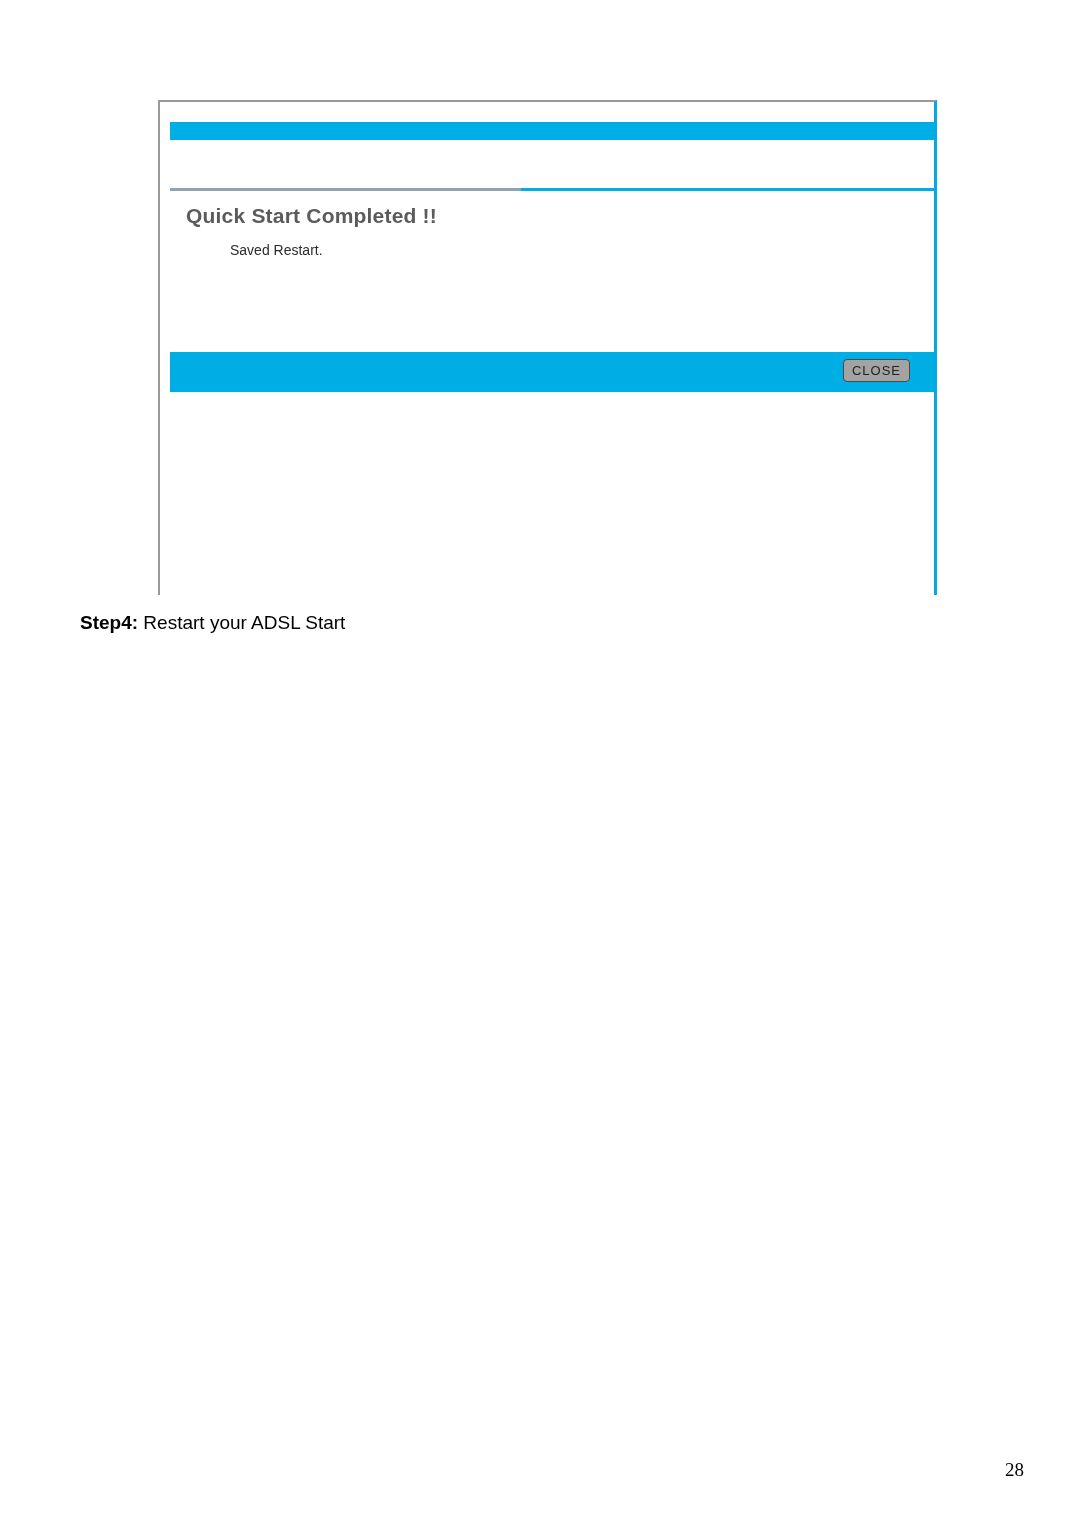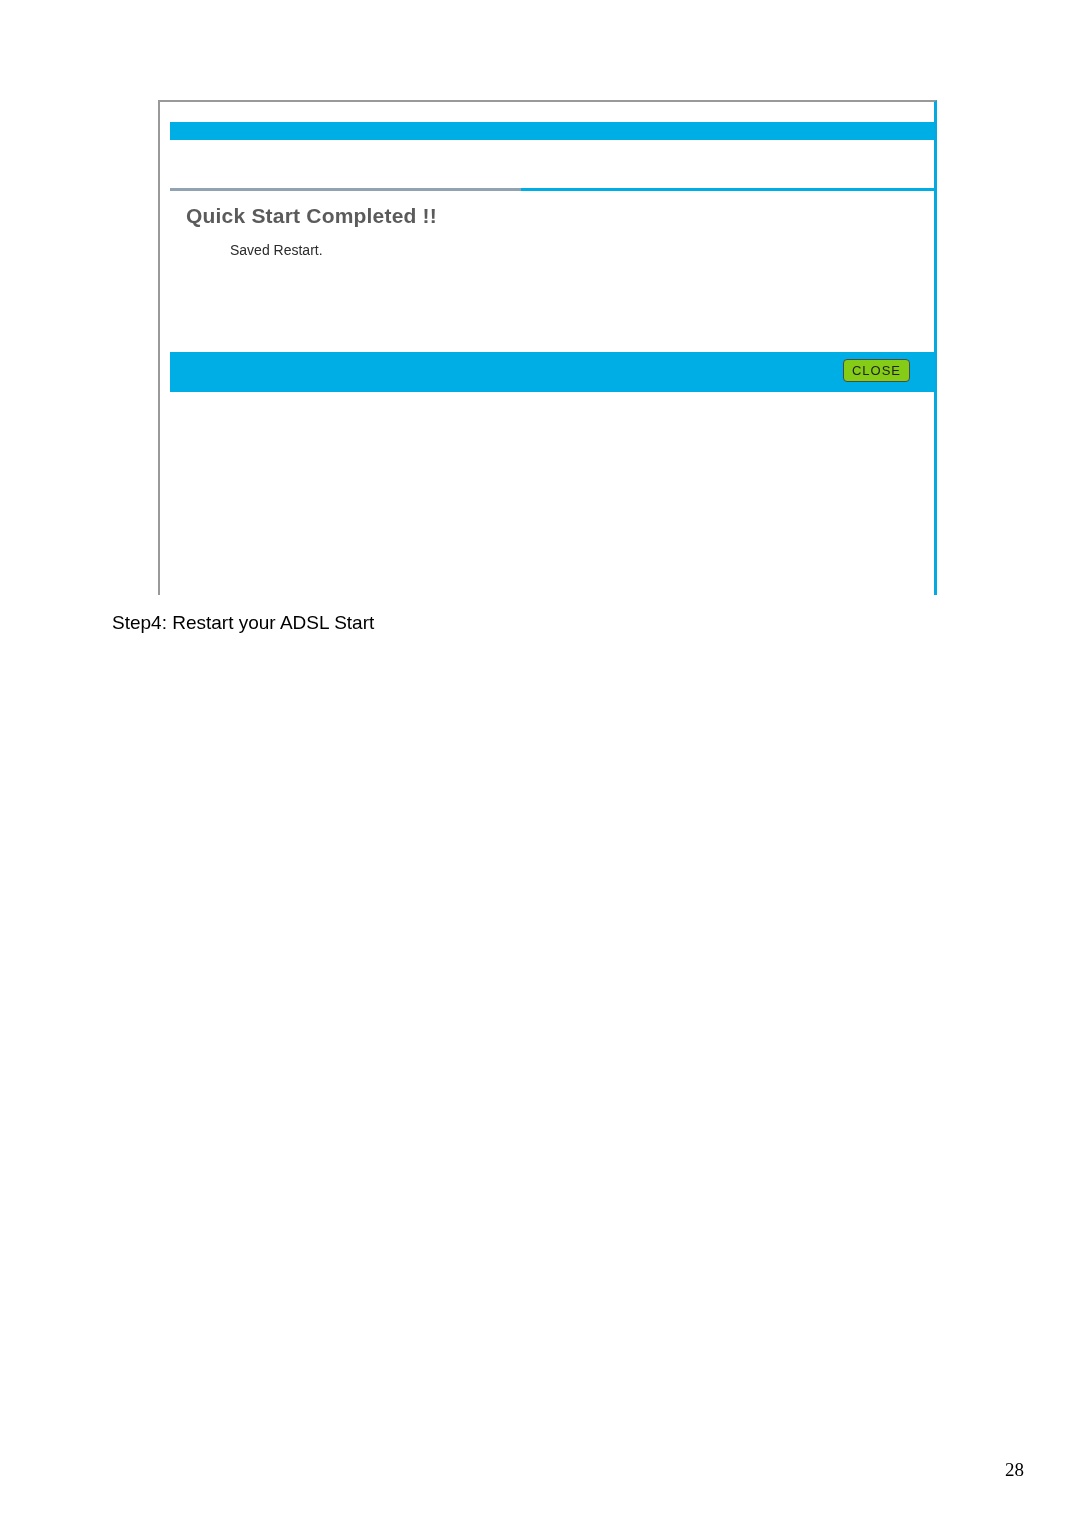--- a/index.html
+++ b/index.html
@@ -74,38 +74,38 @@
     right: 0;
     height: 40px;
     background: #00aee6;
   }
   .close-btn {
     position: absolute;
     right: 24px;
     top: 7px;
     height: 23px;
     padding: 0 8px;
-    background: #84cc16;
+    background: #a3a3a3;
     border: 1px solid #4a4a4a;
     border-radius: 4px;
     font-size: 13px;
     color: #222;
     letter-spacing: 1px;
     cursor: pointer;
     font-family: Arial, Helvetica, sans-serif;
   }
 
   .caption {
     position: absolute;
     left: 80px;
     top: 612px;
     font-size: 19px;
     color: #000;
   }
-  .caption .bold { font-weight: normal; margin-left: 32px; }
+  .caption .bold { font-weight: bold; }
 
   .page-number {
     position: absolute;
     right: 56px;
     bottom: 44px;
     font-size: 19px;
     font-family: "Times New Roman", Times, serif;
     color: #000;
   }
 </style>

